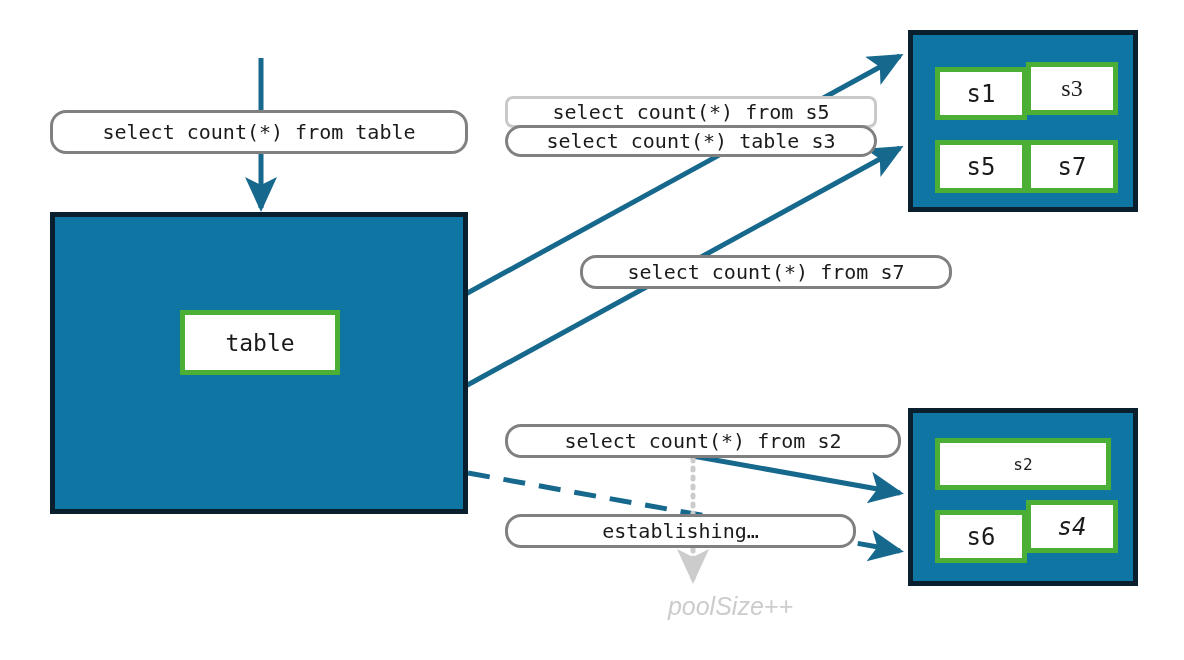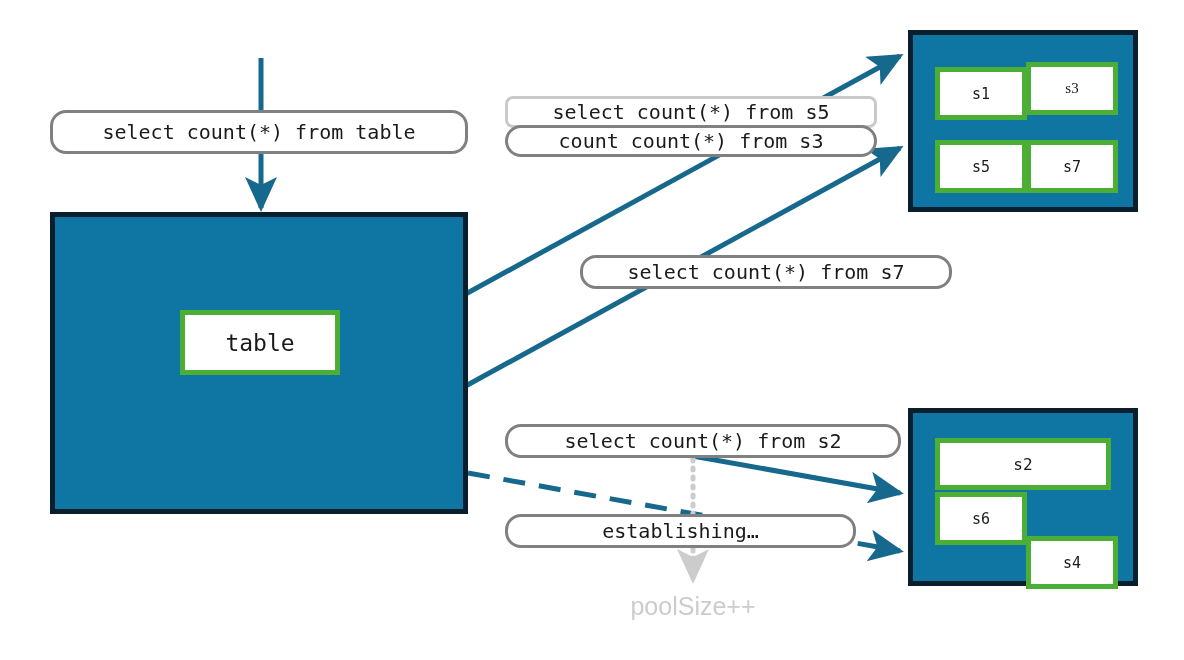--- a/index.html
+++ b/index.html
@@ -45,28 +45,28 @@
     display: flex;
     align-items: center;
     justify-content: center;
     font-family: "DejaVu Sans Mono", "Liberation Mono", monospace;
     color: #1a1a1a;
   }
   #node-table {
     left: 180px; top: 310px; width: 160px; height: 65px;
     font-size: 23px;
   }
-  .srv { width: 92px; height: 53px; font-size: 15px; }
+  .srv { width: 92px; height: 53px; font-size: 24px; }
   #node-s1 { left: 935px; top: 67px; }
   #node-s3 { left: 1026px; top: 62px; font-family: Liberation Serif, serif; }
   #node-s5 { left: 935px; top: 140px; }
   #node-s7 { left: 1026px; top: 140px; }
   #node-s2 { left: 935px; top: 438px; width: 176px; height: 52px; font-size: 16px; }
-  #node-s6 { left: 935px; top: 492px; }
-  #node-s4 { left: 1026px; top: 536px; }
+  #node-s6 { left: 935px; top: 510px; }
+  #node-s4 { left: 1026px; top: 500px; font-style: italic; }
 
   
   .qlabel {
     position: absolute;
     background: #ffffff;
     border: 3px solid #808080;
     border-radius: 16px;
     box-sizing: border-box;
     display: flex;
     align-items: center;
@@ -83,25 +83,26 @@
   #label-from-s7    { left: 580px; top: 255px; width: 372px; height: 34px; z-index: 4; }
   #label-from-s2    { left: 505px; top: 424px; width: 396px; height: 34px; z-index: 4; }
   #label-establishing { left: 505px; top: 514px; width: 351px; height: 34px; z-index: 4; }
 
   
   #poolsize {
     position: absolute;
     left: 593px;
     top: 592px;
     width: 200px;
-    text-align: center;
+    text-align: right;
     font-family: "Liberation Sans", sans-serif;
     font-size: 25px;
     color: #cccccc;
     white-space: nowrap;
+    font-style: italic;
   }
   #poolsize .sq {
     display: inline-block;
     padding-bottom: 2px;
     background-repeat: repeat-x;
     background-position: left bottom;
     background-size: 6px 3px;
     background-image:
       linear-gradient(45deg, transparent 45%, #e8443a 45%, #e8443a 55%, transparent 55%);
   }
@@ -143,20 +144,20 @@
   <div class="node srv" id="node-s5">s5</div>
   <div class="node srv" id="node-s7">s7</div>
 
   <div class="pool" id="server-pool-bottom"></div>
   <div class="node" id="node-s2">s2</div>
   <div class="node srv" id="node-s6">s6</div>
   <div class="node srv" id="node-s4">s4</div>
 
   <div class="qlabel" id="label-from-table">select count(*) from table</div>
   <div class="qlabel" id="label-from-s5">select count(*) from s5</div>
-  <div class="qlabel" id="label-from-s3">count count(*) from s3</div>
+  <div class="qlabel" id="label-from-s3">select count(*) table s3</div>
   <div class="qlabel" id="label-from-s7">select count(*) from s7</div>
   <div class="qlabel" id="label-from-s2">select count(*) from s2</div>
   <div class="qlabel" id="label-establishing">establishing…</div>
 
   <div id="poolsize"><span class="sq">poolSize++</span></div>
 
 </div>
 
 </body></html>

